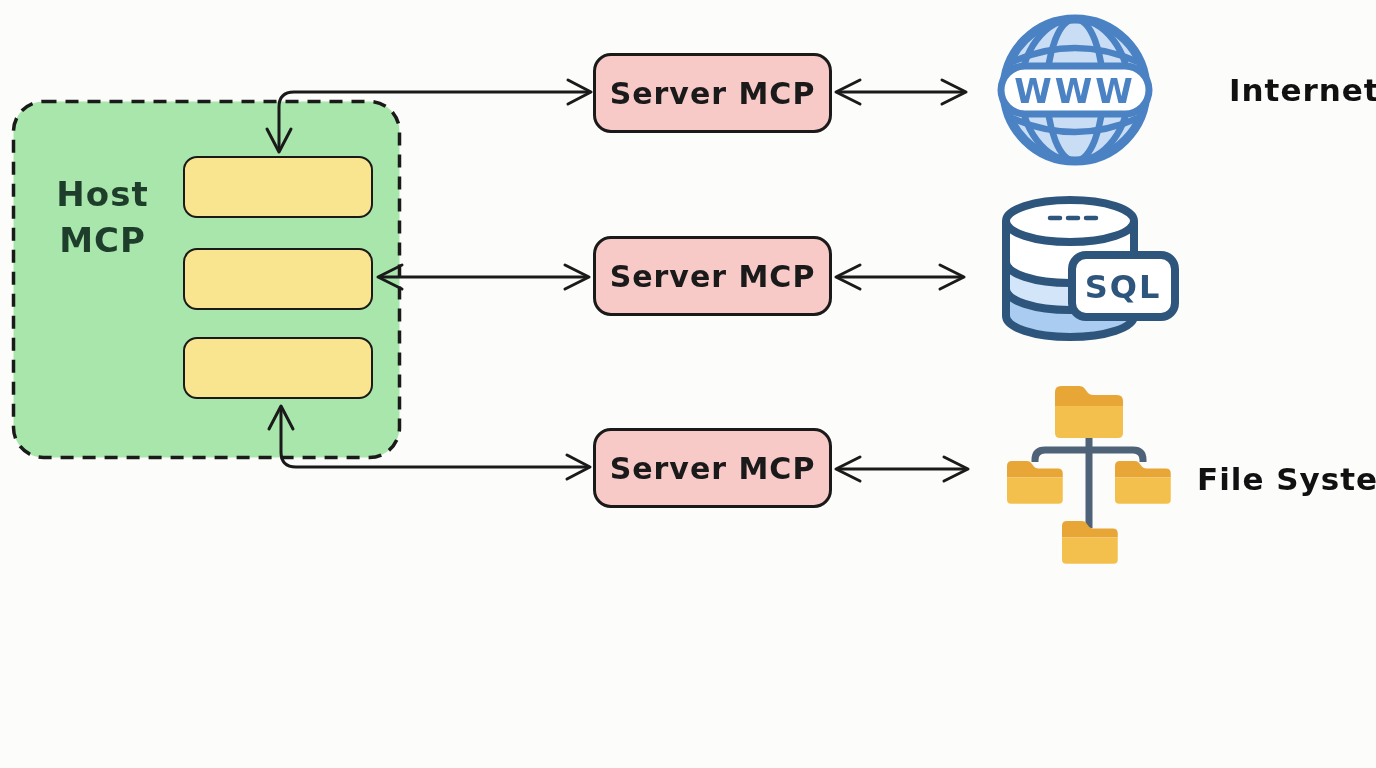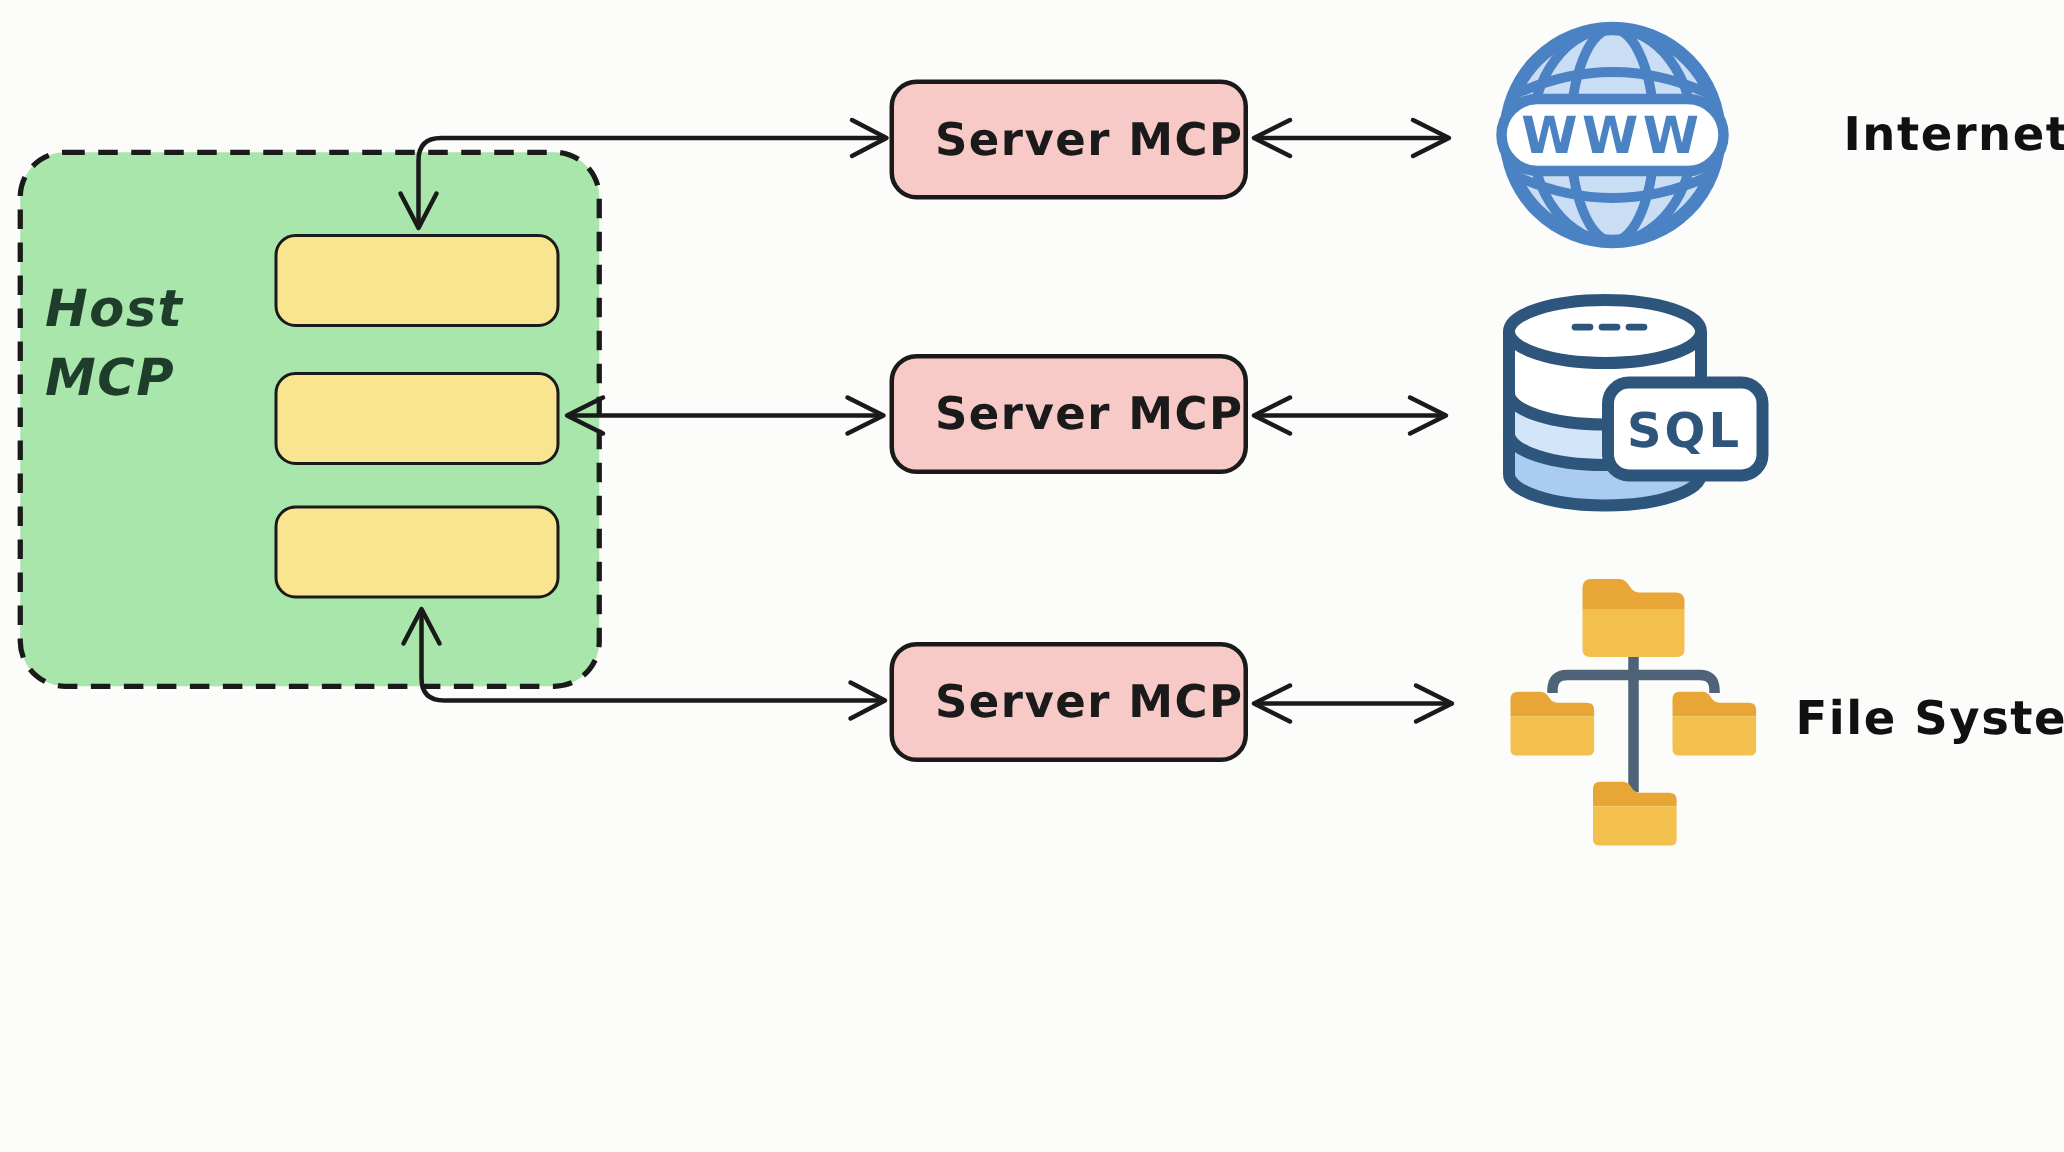--- a/index.html
+++ b/index.html
@@ -15,38 +15,38 @@
   body{background:#ffffff;font-family:"DejaVu Sans", sans-serif;}
   .canvas{
     position:relative;width:1376px;height:768px;overflow:hidden;
     background:var(--bg);
   }
   .shape-layer{position:absolute;left:0;top:0;z-index:0;}
   .node-layer{position:absolute;left:0;top:0;width:100%;height:100%;z-index:1;pointer-events:none;}
   .node-layer > *{pointer-events:auto;}
 
   .host-label{
-    position:absolute;left:30px;top:184px;width:145px;
-    font-size:34px;font-weight:700;line-height:1.35;
-    color:var(--host-text);letter-spacing:1px;font-style:italic;
+    position:absolute;left:30px;top:172px;width:145px;
+    font-size:34px;font-weight:700;line-height:1.35;text-align:center;
+    color:var(--host-text);letter-spacing:1px;
   }
   .slot{
     position:absolute;left:183px;width:190px;height:62px;
     background:var(--slot-fill);
     border:2.5px solid var(--ink);border-radius:14px;
     box-sizing:border-box;
   }
   .slot-1{top:156px;} .slot-2{top:248px;} .slot-3{top:337px;}
 
   .server{
     position:absolute;left:593px;width:239px;height:80px;
     background:var(--server-fill);
     border:3.5px solid var(--ink);border-radius:18px;
     box-sizing:border-box;
-    display:flex;align-items:center;justify-content:flex-end;
+    display:flex;align-items:center;justify-content:center;
   }
   .server-1{top:53px;} .server-2{top:236px;} .server-3{top:428px;}
   .server-text{
     font-size:30px;font-weight:600;color:var(--ink);letter-spacing:1px;
   }
 
   .endpoint-label{
     position:absolute;left:1197px;
     font-size:31px;font-weight:600;color:var(--label-text);letter-spacing:1px;
     white-space:nowrap;

